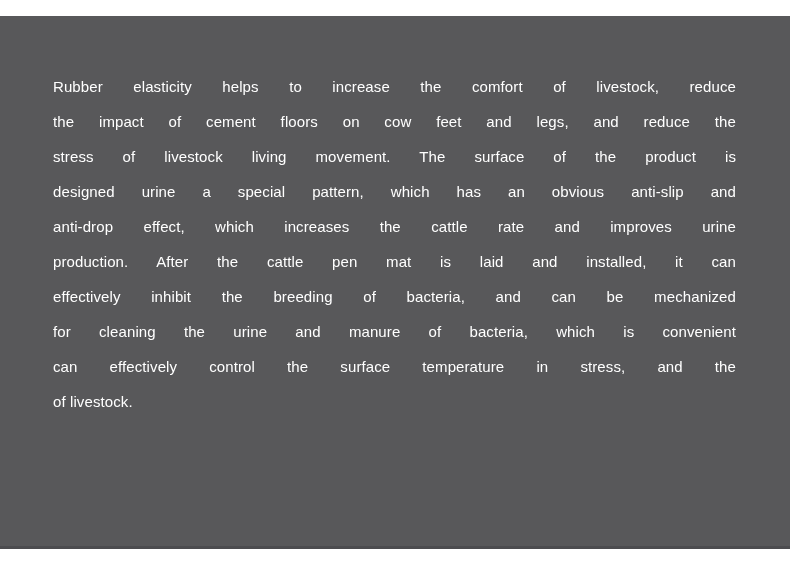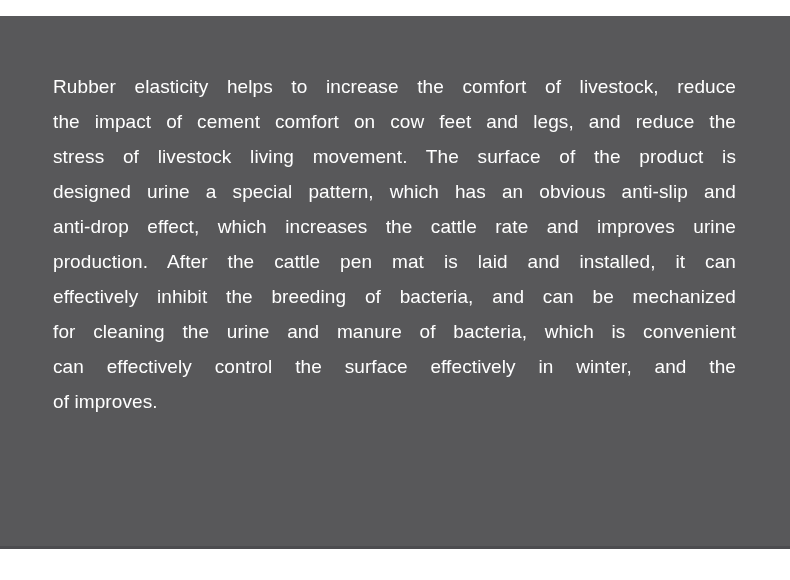--- a/index.html
+++ b/index.html
@@ -23,41 +23,41 @@
     background: #58585a;
     border-bottom: 3px solid #4c4c4f;
     box-sizing: border-box;
   }
   .text-block {
     position: absolute;
     top: 53px;
     left: 53px;
     width: 683px;
     color: #ffffff;
-    font-size: 19px;
+    font-size: 15px;
     line-height: 35px;
     letter-spacing: 0.1px;
   }
   .line {
     text-align: justify;
     text-align-last: justify;
   }
   .line.last {
     text-align-last: left;
   }
 </style>
 </head>
 <body>
 
 <section class="panel">
   <div class="text-block">
     <div class="line">Rubber elasticity helps to increase the comfort of livestock, reduce</div>
-    <div class="line">the impact of cement comfort on cow feet and legs, and reduce the</div>
+    <div class="line">the impact of cement floors on cow feet and legs, and reduce the</div>
     <div class="line">stress of livestock living movement. The surface of the product is</div>
     <div class="line">designed urine a special pattern, which has an obvious anti-slip and</div>
     <div class="line">anti-drop effect, which increases the cattle rate and improves urine</div>
     <div class="line">production. After the cattle pen mat is laid and installed, it can</div>
     <div class="line">effectively inhibit the breeding of bacteria, and can be mechanized</div>
     <div class="line">for cleaning the urine and manure of bacteria, which is convenient</div>
-    <div class="line">can effectively control the surface effectively in winter, and the</div>
-    <div class="line last">of improves.</div>
+    <div class="line">can effectively control the surface temperature in stress, and the</div>
+    <div class="line last">of livestock.</div>
   </div>
 </section>
 
 </body></html>

